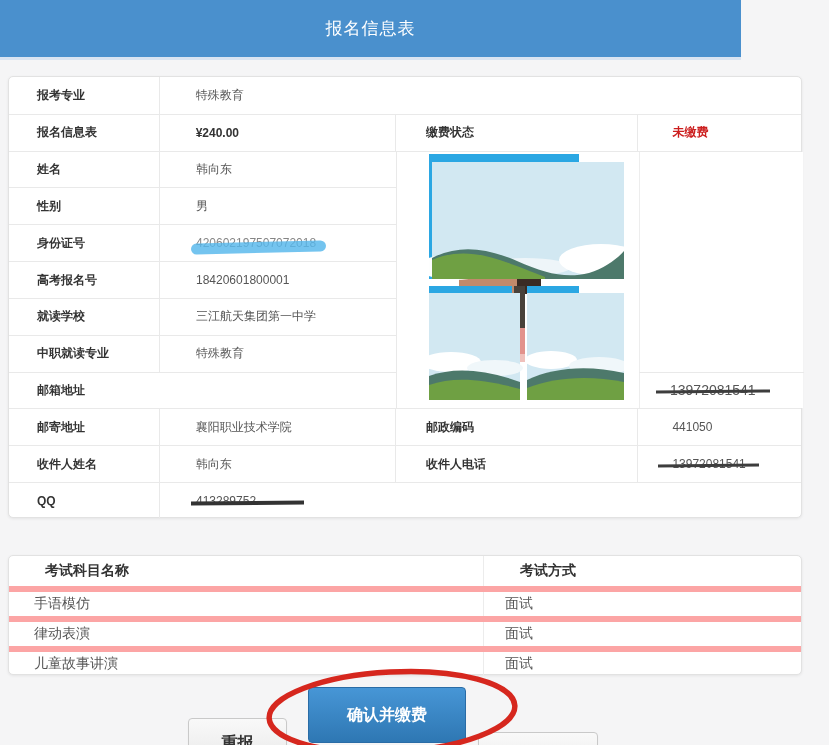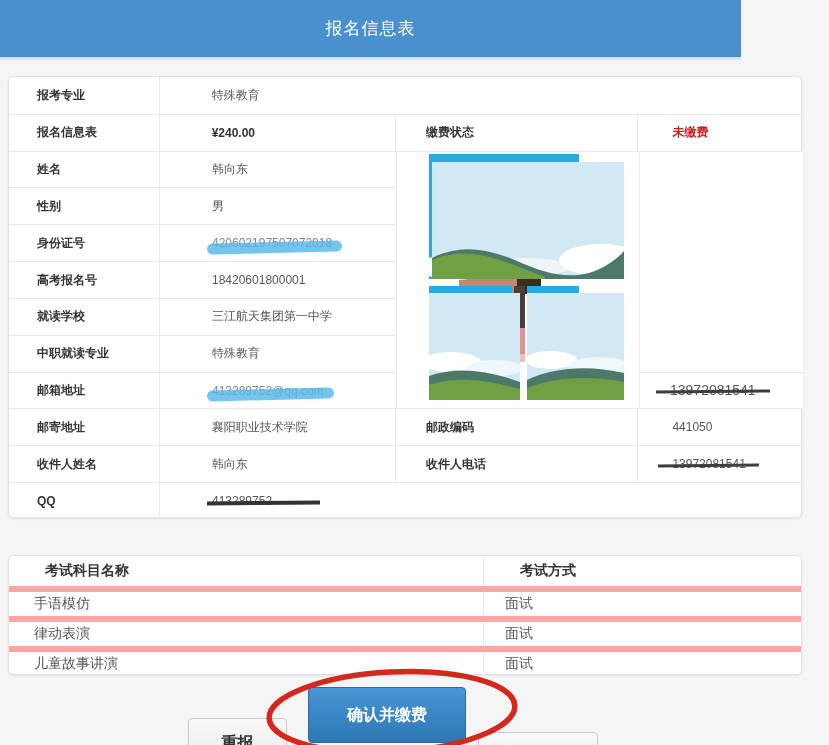--- a/index.html
+++ b/index.html
@@ -15,21 +15,21 @@
   .card{position:absolute;background:#fff;border:1px solid #e2e2e2;border-radius:5px;
         box-shadow:0 1px 3px rgba(0,0,0,.07);box-sizing:border-box;}
   #card-info{left:8px;top:76px;width:794px;height:442px;}
   #card-exam{left:8px;top:555px;width:794px;height:120px;}
 
   
   .irow{display:flex;height:36.83px;box-sizing:border-box;align-items:stretch;}
   .irow + .irow{border-top:1px solid #e9e9e9;}
   .cell{display:flex;align-items:center;box-sizing:border-box;font-size:12px;overflow:hidden;white-space:nowrap;}
   .c-label{width:150px;padding-left:28px;font-weight:bold;color:#333;}
-  .c-value{width:237px;padding-left:52px;color:#555;border-left:1px solid #e9e9e9;}
+  .c-value{width:237px;padding-left:36px;color:#555;border-left:1px solid #e9e9e9;}
   .c-value.wide{width:644px;}
   .c-mid{width:243px;padding-left:30px;font-weight:bold;color:#333;border-left:1px solid #e9e9e9;}
   .c-right{width:164px;padding-left:34px;color:#555;border-left:1px solid #e9e9e9;}
   .bold-val{font-weight:bold;color:#333;}
   .red{color:#cc1f1f;font-weight:bold;}
 
   
   #merged{position:absolute;left:387px;top:74.5px;width:407px;height:256.5px;background:#fff;
           border-left:1px solid #e9e9e9;box-sizing:border-box;z-index:3;}
   #merged .vline{position:absolute;left:242px;top:0;width:1px;height:100%;background:#ededed;}
@@ -121,23 +121,20 @@
       <div class="cell c-value">三江航天集团第一中学</div>
     </div>
 
     <div class="irow">
       <div class="cell c-label">中职就读专业</div>
       <div class="cell c-value">特殊教育</div>
     </div>
 
     <div class="irow">
       <div class="cell c-label">邮箱地址</div>
-      <div class="cell c-value">
-          <span class="marker">413289752@qq.com</span>
-        </div>
     </div>
 
     <div class="irow">
       <div class="cell c-label">邮寄地址</div>
       <div class="cell c-value">襄阳职业技术学院</div>
       <div class="cell c-mid">邮政编码</div>
       <div class="cell c-right">441050</div>
     </div>
 
     <div class="irow">

